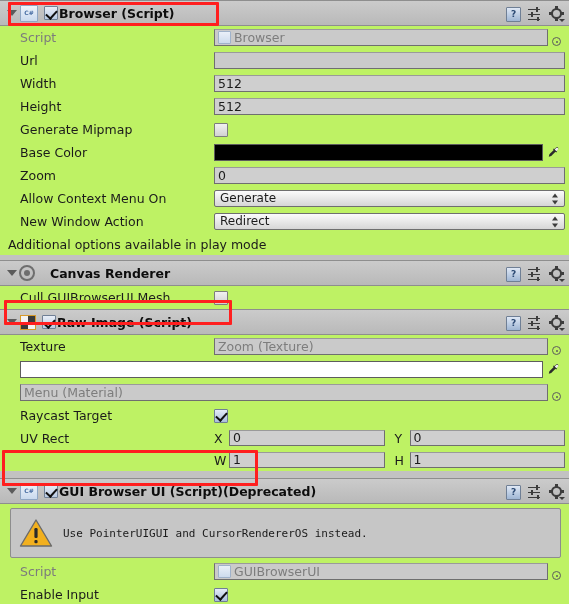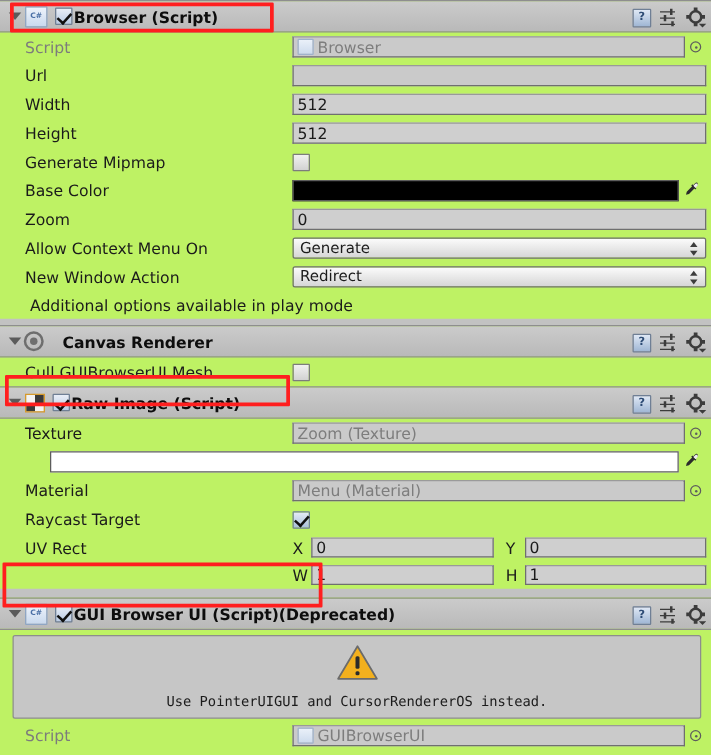--- a/index.html
+++ b/index.html
@@ -94,21 +94,21 @@
   
   .row{
     height:23px;display:flex;align-items:center;padding-left:20px;box-sizing:border-box;
     position:relative;
   }
   .row.tight{height:22px;}
   .label{
     width:194px;flex:0 0 auto;font-size:12.5px;color:#1b1b1b;white-space:nowrap;
   }
   .label.dim{color:#7c7c7c;}
-  .ctl{flex:1 1 auto;display:flex;align-items:center;min-width:0;padding-right:4px;margin-left:20px;}
+  .ctl{flex:1 1 auto;display:flex;align-items:flex-end;min-width:0;padding-right:4px;}
 
   .field{
     height:17px;flex:1 1 auto;min-width:0;box-sizing:border-box;
     background:#cfcfcf;border:1px solid #6f6f6f;border-top-color:#9a9a9a;
     font-size:12.5px;line-height:15px;color:#1b1b1b;
     padding:0 3px;white-space:nowrap;overflow:hidden;display:flex;align-items:center;
   }
   .field.empty{background:#cacaca;}
   .field.objref{background:#cacaca;color:#7d7d7d;gap:3px;}
   .mini-asset{
@@ -156,41 +156,41 @@
   .dropdown .updown{
     position:absolute;right:5px;top:50%;transform:translateY(-50%);
     width:7px;height:11px;
   }
   .dropdown .updown span{position:absolute;left:0;width:0;height:0;
     border-left:3.5px solid transparent;border-right:3.5px solid transparent;}
   .dropdown .updown .u{top:0;border-bottom:4px solid #3c3c3c;}
   .dropdown .updown .d{bottom:0;border-top:4px solid #3c3c3c;}
 
   .note{
-    height:22px;display:flex;align-items:center;padding-left:24px;
+    height:22px;display:flex;align-items:center;padding-left:8px;
     font-size:12.5px;color:#1b1b1b;
   }
 
   
   .vec{display:flex;align-items:center;gap:0;width:100%;}
   .vec .sub{display:flex;align-items:center;flex:1 1 0;min-width:0;}
   .vec .sublbl{width:15px;flex:0 0 auto;font-size:12.5px;color:#1b1b1b;}
   .vec .subfield{
     height:16px;flex:1 1 auto;min-width:0;box-sizing:border-box;
     background:#cfcfcf;border:1px solid #6f6f6f;border-top-color:#9a9a9a;
     font-size:12.5px;line-height:14px;color:#1b1b1b;padding:0 3px;
     display:flex;align-items:center;overflow:hidden;white-space:nowrap;
   }
   .vec .gap{width:10px;flex:0 0 auto;}
 
   
   .helpbox{
     margin:4px 8px 2px 10px;min-height:50px;box-sizing:border-box;
     background:#c6c6c6;border:1px solid #8d8d8d;border-radius:2px;
-    display:flex;align-items:center;padding:6px 8px;gap:10px;flex-direction:column;
+    display:flex;align-items:center;padding:6px 8px;gap:10px;
   }
   .warn-tri{width:34px;height:30px;flex:0 0 auto;position:relative;}
   .warn-msg{
     font-family:"DejaVu Sans Mono","Liberation Mono",monospace;
     font-size:11px;color:#1b1b1b;white-space:nowrap;
   }
   .spacer{background:#c2c2c2;}
 
   
   .annot{
@@ -403,21 +403,20 @@
       <div class="eyedropper">
         <svg width="15" height="15" viewBox="0 0 15 15">
           <path d="M11.4 1.6c-.7-.7-1.7-.7-2.3 0L7.6 3.1 6.9 2.4 6 3.3l.7.7-4.3 4.3-.6 2.4 2.4-.6L8.5 5.8l.7.7.9-.9-.7-.7 1.5-1.5c.6-.6.6-1.6-.5-1.8z" fill="#2b2b2b"></path>
           <path d="M10.9 2.1c.5.5.5 1.2 0 1.7L9.4 5.3 7.7 3.6l1.5-1.5c.5-.5 1.2-.5 1.7 0z" fill="#efefef"></path>
         </svg>
       </div>
     </div>
   </div>
 
   <div class="row">
-    <div class="label">Material</div>
     <div class="ctl">
       <div class="field objref">
         <span>Menu (Material)</span>
       </div>
       <div class="picker">
           <i></i>
         </div>
     </div>
   </div>
 

